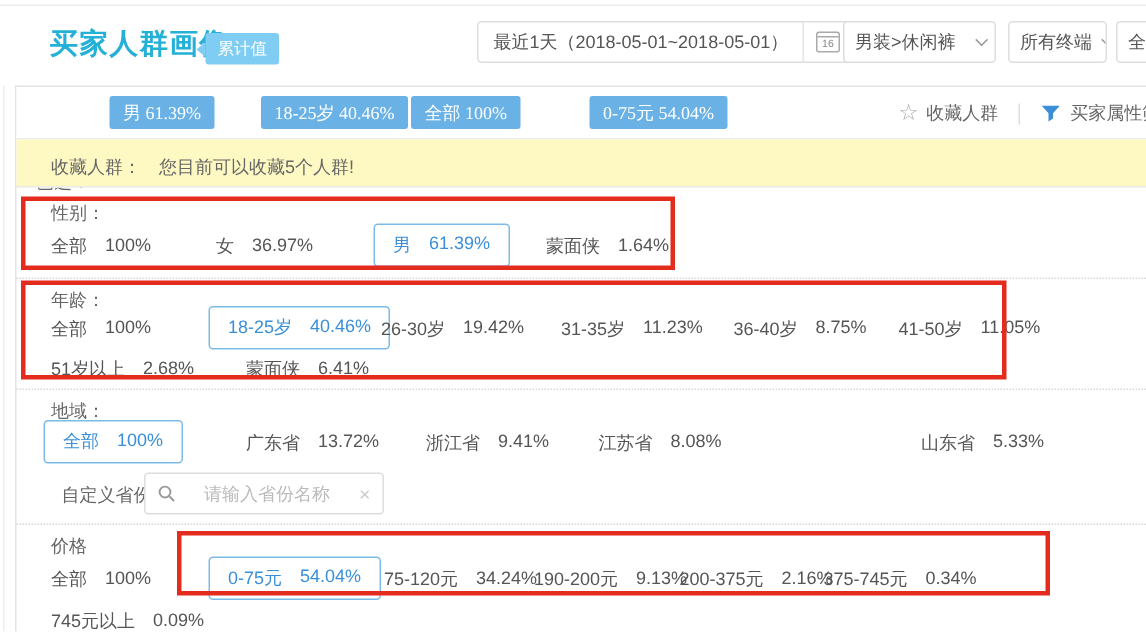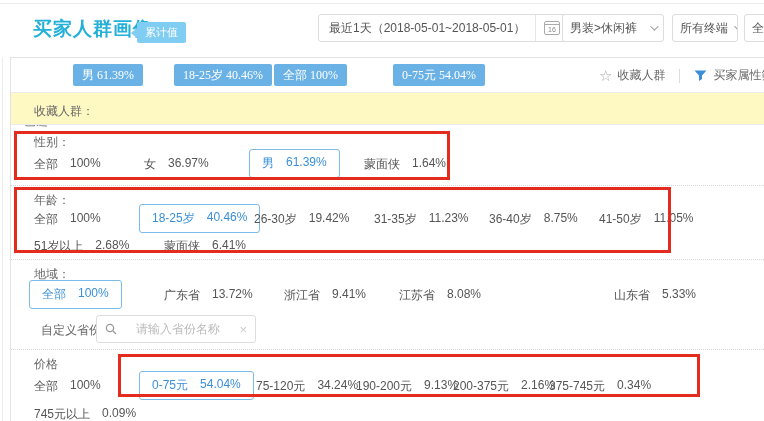--- a/index.html
+++ b/index.html
@@ -118,20 +118,21 @@
         <svg width="13" height="12" viewBox="0 0 13 12">
             <path d="M0.5,0.5 H12.5 L8,5.5 V9 L5,11 V5.5 Z" fill="#3a8fd8"></path>
           </svg>
       </span>
       <span>买家属性筛选</span>
     </span>
   </div>
 
   <div class="fav-row">
     <span class="fav-label">收藏人群：</span>
+    <span class="fav-msg">您目前可以收藏5个人群!</span>
   </div>
 
   <div class="section sec-gender">
     <span class="sec-label" style="left:23px;top:9px">性别：</span>
     <span class="opt" style="left:23px;top:31px">
       <span>全部</span>
         <span>100%</span>
     </span>
     <span class="opt" style="left:133px;top:31px">
       <span>女</span>

